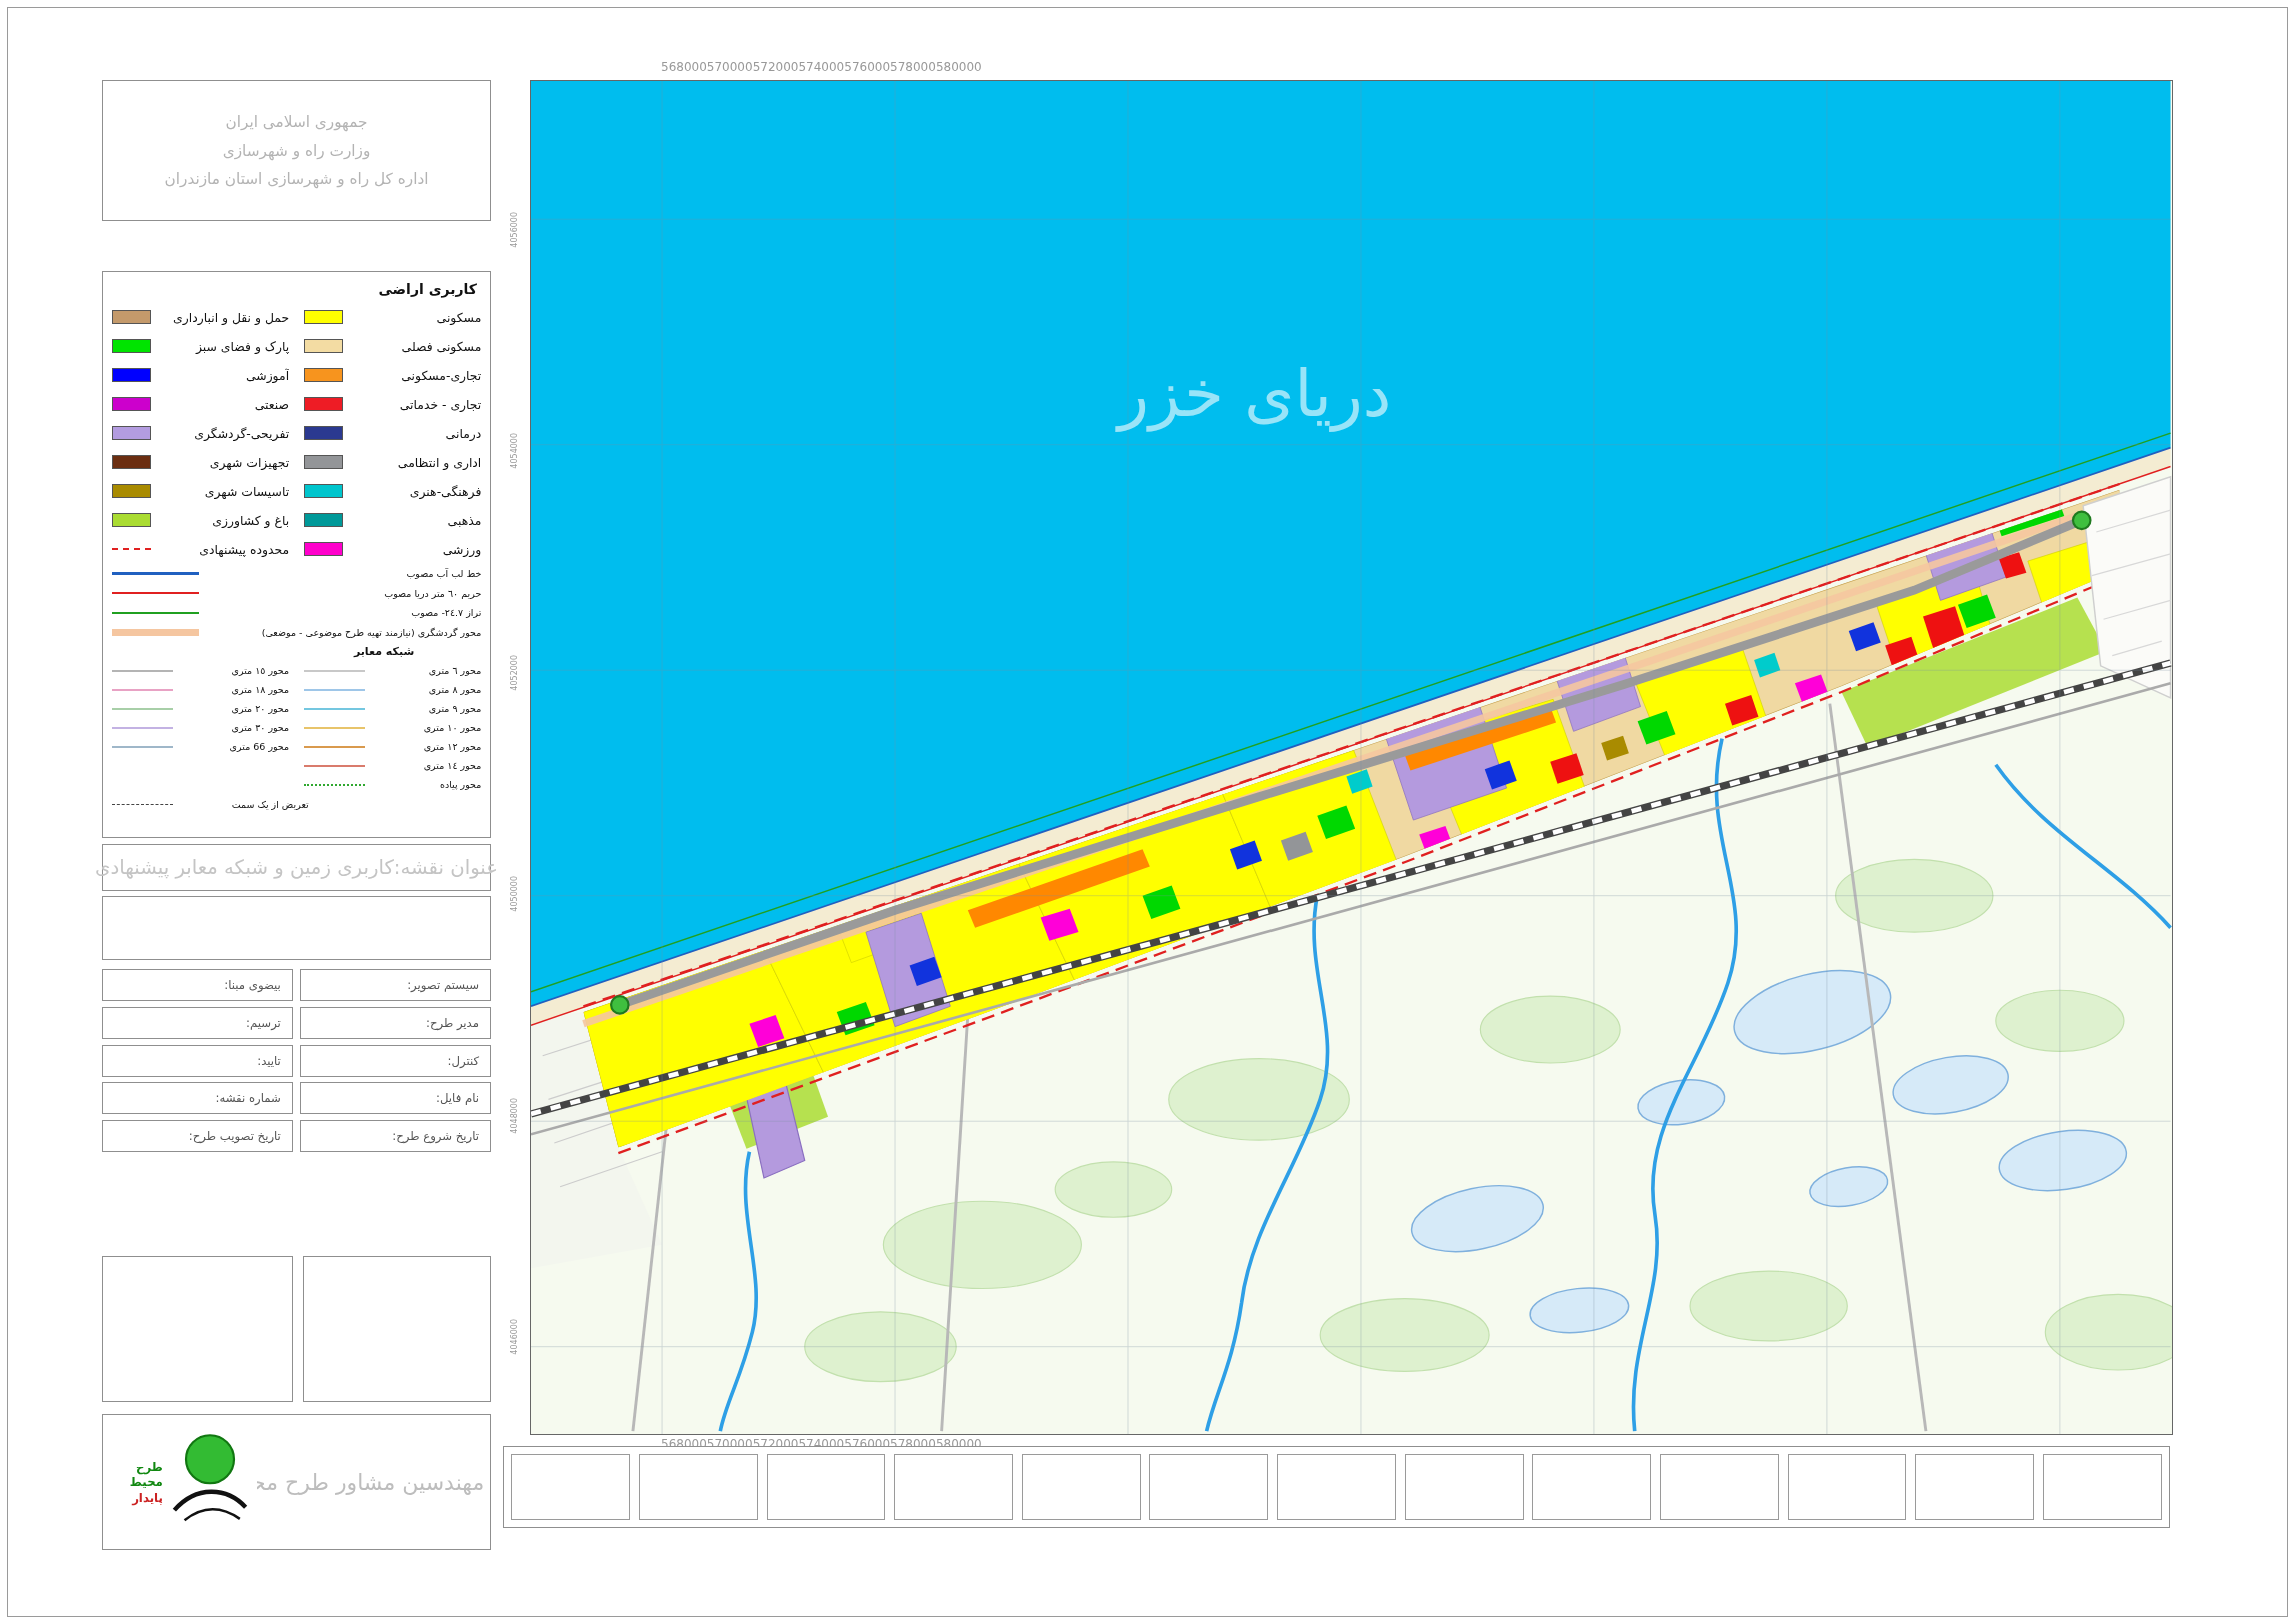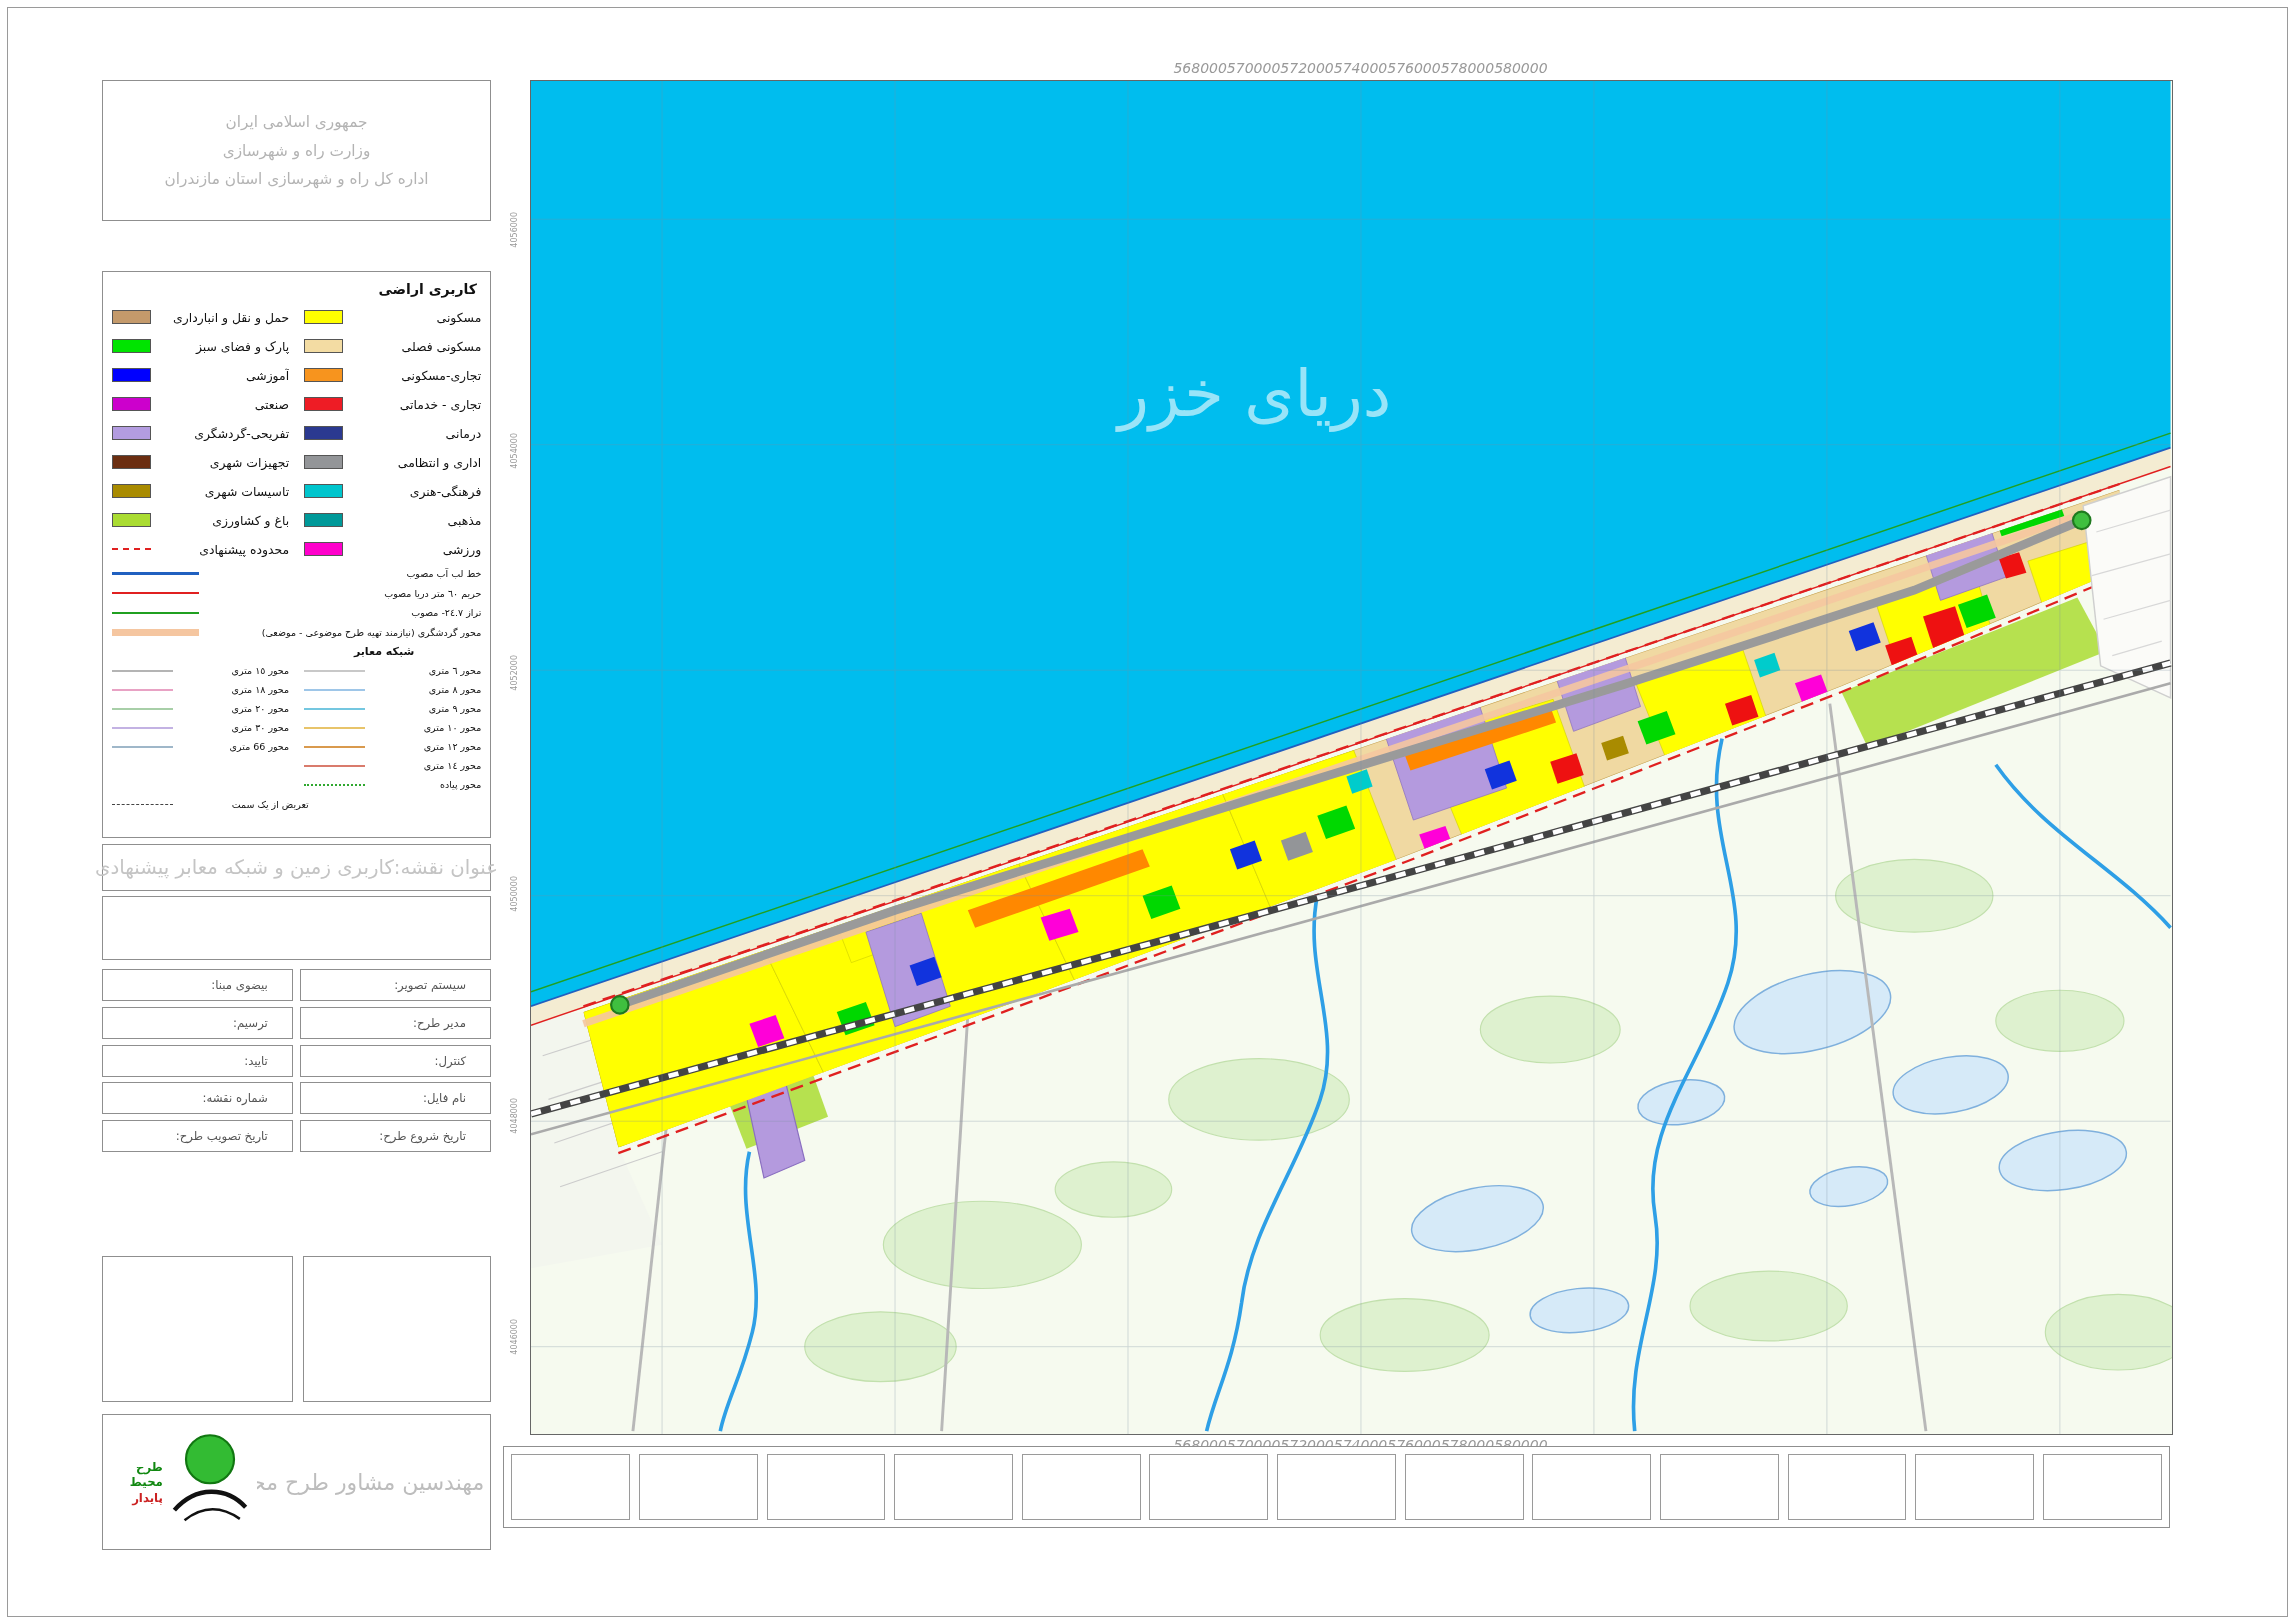--- a/index.html
+++ b/index.html
@@ -37,34 +37,34 @@
   .roads .sw{width:61px;}
   .widen{width:54%;}
   .widen .leg-row{height:20.4px;}
   .widen .leg-label{font-size:9.5px;}
   .widen .sw{width:61px;}
   .maptitle-box{top:844px;height:47px;display:flex;align-items:center;justify-content:center;}
   .maptitle{font-size:19.7px;color:#c4c4c4;direction:rtl;white-space:nowrap;}
   .empty-box{top:896px;height:64px;}
   .fields{position:absolute;left:0;top:969px;width:389px;display:flex;flex-direction:column;gap:5.8px;}
   .frow{display:flex;gap:7.3px;height:32px;}
-  .fcell{flex:1;border:1.5px solid #8f8f8f;box-sizing:border-box;display:flex;align-items:center;justify-content:flex-end;padding:0 24px;background:#fff;}
+  .fcell{flex:1;border:1.5px solid #8f8f8f;box-sizing:border-box;display:flex;align-items:center;justify-content:flex-end;padding:0 11px;background:#fff;}
   .flabel{font-size:11.7px;color:#555;direction:rtl;white-space:nowrap;}
   .notes-box{top:1162px;height:82px;padding:5.8px 7.3px;}
   .notes-label{text-align:right;direction:rtl;font-size:11.7px;color:#555;}
   .inset-a{top:1256px;height:146px;width:191px;}
   .inset-b{top:1256px;height:146px;width:188px;left:201px;}
   .logo-box{top:1414px;height:136px;display:flex;align-items:center;gap:7.3px;padding:5.8px;}
   .logo-words{display:flex;flex-direction:column;gap:1.5px;align-items:flex-end;width:54px;}
   .logo-word{font-size:11.7px;font-weight:bold;direction:rtl;color:var(--c);}
   .company{flex:1;text-align:center;direction:rtl;font-size:22px;color:#bdbdbd;white-space:nowrap;overflow:hidden;}
   
   .map-frame{position:absolute;left:530px;top:80px;width:1643px;height:1355px;border:1.5px solid #666;box-sizing:border-box;background:#fff;}
   .map-frame svg{display:block;width:100%;height:100%;}
-  .coord-row{position:absolute;left:661px;width:1399px;display:flex;justify-content:center;font-size:14px;color:#999;font-style:italic;}
+  .coord-row{position:absolute;left:661px;width:1399px;display:flex;justify-content:flex-start;font-size:12px;color:#999;}
   .coord-row.top{top:60px;}
   .coord-row.bottom{top:1437px;}
   .coord-col{position:absolute;left:506px;top:212px;height:1143px;width:17.5px;display:flex;flex-direction:column;justify-content:space-between;align-items:center;font-size:8px;color:#999;}
   .coord-col span{writing-mode:vertical-rl;transform:rotate(180deg);}
   
   .sig-strip{position:absolute;left:503px;top:1446px;width:1667px;height:82px;border:1.5px solid #8f8f8f;box-sizing:border-box;display:flex;gap:8.7px;padding:7.3px;background:#fff;}
   .sig-cell{flex:1;border:0.7px solid #9a9a9a;background:#fff;}
 </style>
 </head>
 <body>

